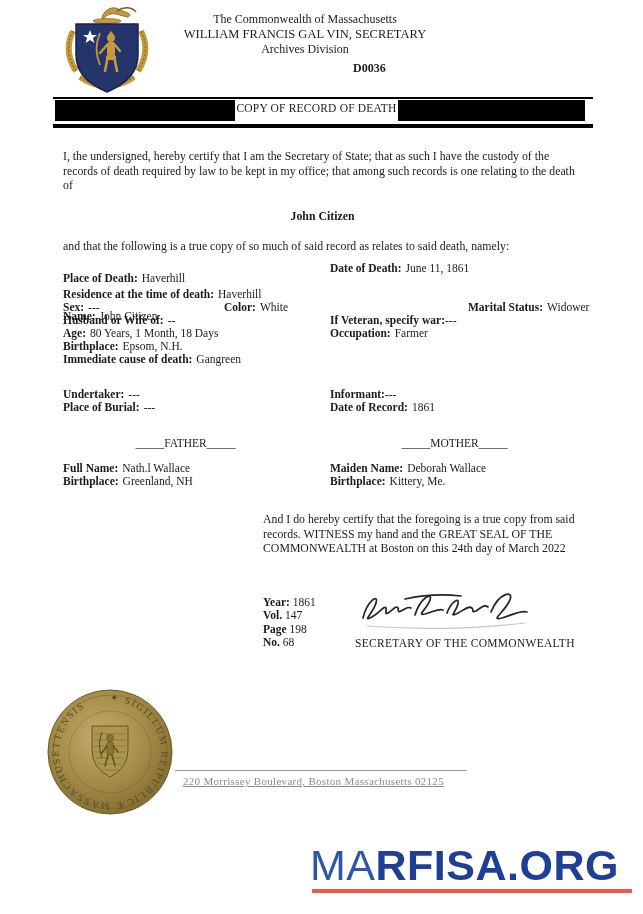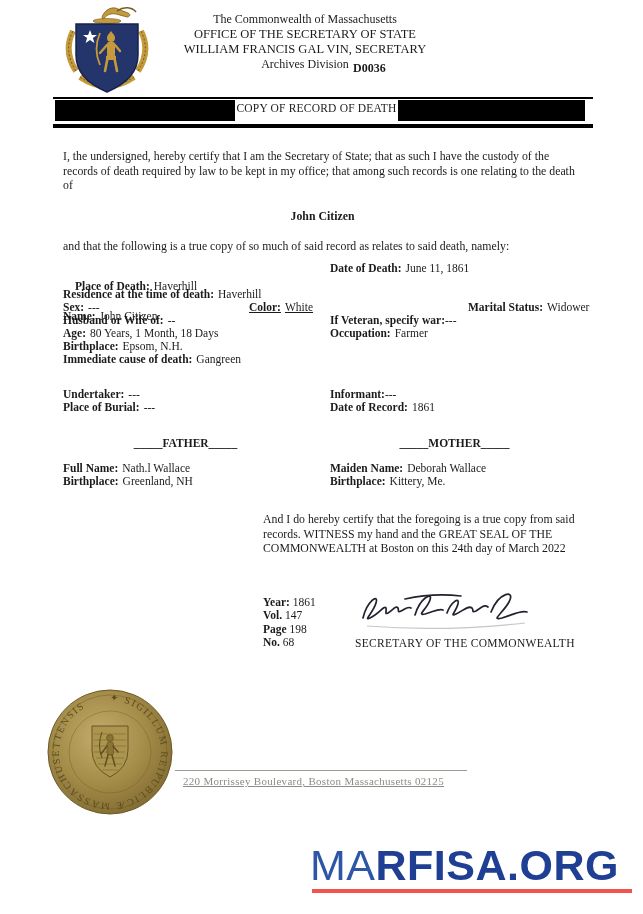--- a/index.html
+++ b/index.html
@@ -22,21 +22,21 @@
   #title-text { left:235px; top:102px; width:163px; text-align:center; font-size:11.5px; letter-spacing:0.2px; }
   
   #certify-par { left:63px; top:149px; width:515px; font-size:11.8px; line-height:14.5px; }
   #subject-name { left:55px; top:209px; width:535px; text-align:center; font-weight:bold; font-size:11.8px; }
   #truecopy-par { left:63px; top:239px; width:520px; font-size:11.8px; }
   
   .field { position:absolute; font-size:11.5px; white-space:nowrap; }
   .field b { font-weight:bold; }
   .field .v { margin-left:4px; }
   .field .v.nospace { margin-left:0; }
-  .heading-par { position:absolute; font-size:11.5px; text-align:center;font-weight:bold; }
+  .heading-par { position:absolute; font-size:11.5px; text-align:center; }
   
   #attest-par { left:263px; top:512px; width:312px; font-size:11.8px; line-height:14.5px; }
   #year-block { left:263px; top:596px; line-height:13.3px; font-size:11.5px; }
   #year-block div b { font-weight:bold; }
   #secretary-title { left:355px; top:637px; font-size:11.5px; letter-spacing:0.3px; }
   
   #address-rule { left:175px; top:770px; width:292px; height:1px; background:#9d9b95; }
   #address-text { left:183px; top:775px; font-size:11px; color:#8e8c84; letter-spacing:0.3px;text-decoration:underline; }
   
   #watermark { left:310px; top:841px; font-family:"Liberation Sans", sans-serif; font-size:43px; letter-spacing:0.5px; white-space:nowrap; }
@@ -68,42 +68,41 @@
     <path d="M46 30 l3 -4 l3 4 z" fill="#c49a3c"></path>
     <rect x="45" y="37" width="8" height="14" rx="2" fill="#c49a3c"></rect>
     <path d="M45 40 L38 48 M53 40 L58 46" stroke="#c49a3c" stroke-width="2.4" stroke-linecap="round"></path>
     <path d="M38 28 Q31 44 38 60" fill="none" stroke="#c49a3c" stroke-width="1.8"></path>
     <path d="M46 51 L43 66 M52 51 L55 66" stroke="#c49a3c" stroke-width="2.6" stroke-linecap="round"></path>
     <path d="M44 51 h10 v4 h-10 z" fill="#c49a3c"></path>
   </svg>
 
   <div id="header-text" class="abs">
     <div class="h-line1">The Commonwealth of Massachusetts</div>
-    <div class="h-line2">OFFICE OF THE SECRETARY OF STATE</div>
     <div class="h-line3">WILLIAM FRANCIS GAL VIN, SECRETARY</div>
     <div class="h-line4">Archives Division</div>
   </div>
   <div id="doc-number" class="abs">D0036</div>
 
   <div class="abs rule-thin"></div>
   <div class="abs redact-left"></div>
   <div id="title-text" class="abs">COPY OF RECORD OF DEATH</div>
   <div class="abs redact-right"></div>
   <div class="abs rule-thick"></div>
 
   <div id="certify-par" class="abs">I, the undersigned, hereby certify that I am the Secretary of State; that as such I have the custody of the records of death required by law to be kept in my office; that among such records is one relating to the death of</div>
   <div id="subject-name" class="abs">John Citizen</div>
   <div id="truecopy-par" class="abs">and that the following is a true copy of so much of said record as relates to said death, namely:</div>
 
   <div class="field" style="left:63px; top:262px;margin-top:48px;"><b>Name:</b><span class="v">John Citizen</span></div>
   <div class="field" style="left:330px; top:262px;text-align:center;"><b>Date of Death:</b><span class="v">June 11, 1861</span></div>
-  <div class="field" style="left:63px; top:280px;margin-left:12px;"><b>Place of Death:</b><span class="v">Haverhill</span></div>
+  <div class="field" style="left:63px; top:272px;"><b>Place of Death:</b><span class="v">Haverhill</span></div>
   <div class="field" style="left:63px; top:288px;"><b>Residence at the time of death:</b><span class="v">Haverhill</span></div>
   <div class="field" style="left:63px; top:301px;"><b>Sex:</b><span class="v">---</span></div>
-  <div class="field" style="left:249px; top:301px;text-decoration:underline;"><b>Color:</b><span class="v">White</span></div>
+  <div class="field" style="left:224px; top:301px;"><b>Color:</b><span class="v">White</span></div>
   <div class="field" style="left:468px; top:301px;"><b>Marital Status:</b><span class="v">Widower</span></div>
   <div class="field" style="left:63px; top:314px;"><b>Husband or Wife of:</b><span class="v">--</span></div>
   <div class="field" style="left:330px; top:314px;"><b>If Veteran, specify war:</b><span class="v nospace">---</span></div>
   <div class="field" style="left:63px; top:327px;"><b>Age:</b><span class="v">80 Years, 1 Month, 18 Days</span></div>
   <div class="field" style="left:330px; top:327px;"><b>Occupation:</b><span class="v">Farmer</span></div>
   <div class="field" style="left:63px; top:340px;"><b>Birthplace:</b><span class="v">Epsom, N.H.</span></div>
   <div class="field" style="left:63px; top:353px;"><b>Immediate cause of death:</b><span class="v">Gangreen</span></div>
 
   <div class="field" style="left:63px; top:388px;"><b>Undertaker:</b><span class="v">---</span></div>
   <div class="field" style="left:330px; top:388px;"><b>Informant:</b><span class="v nospace">---</span></div>

